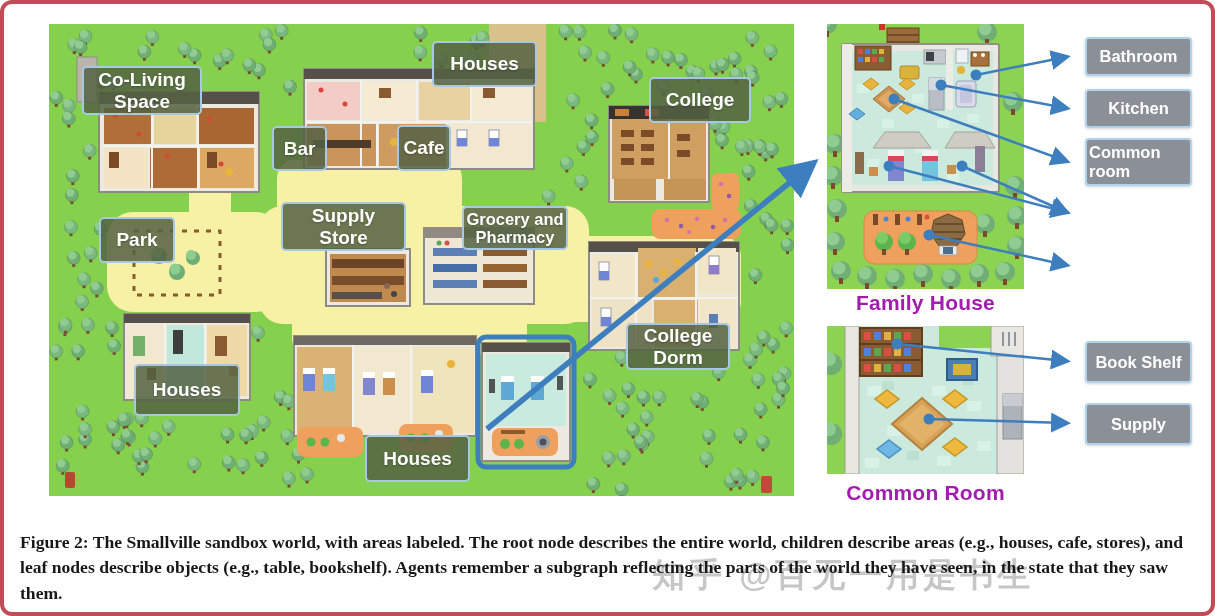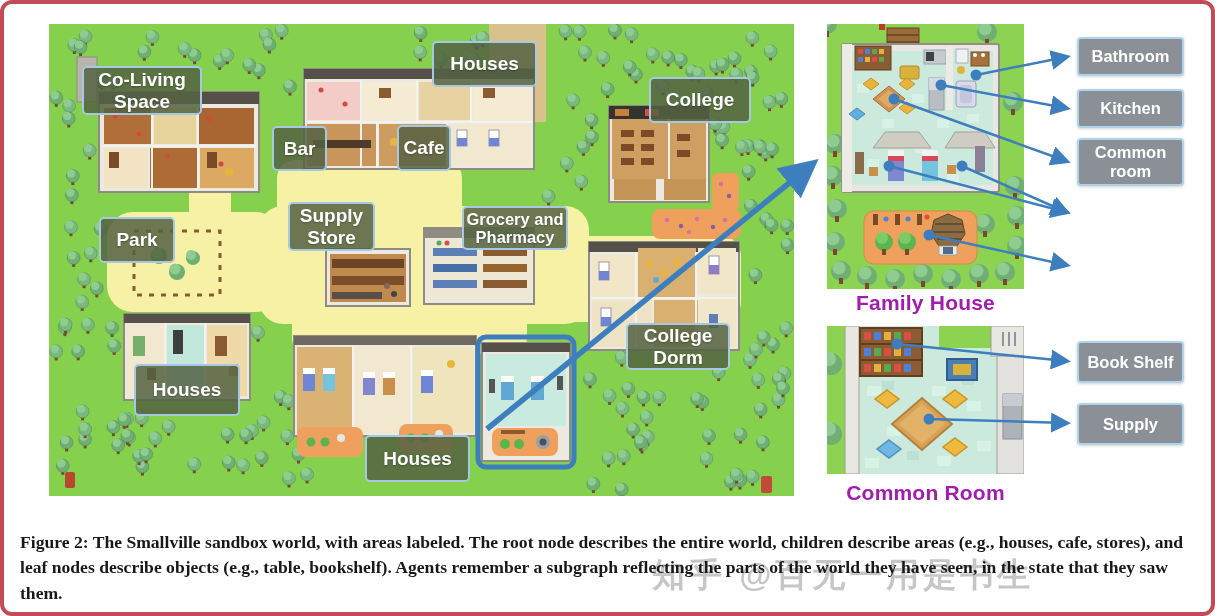--- a/index.html
+++ b/index.html
@@ -7,23 +7,23 @@
          border:4px solid #c24b58;border-radius:12px;background:#fff;overflow:hidden;}
   .map-wrap{position:absolute;left:45px;top:20px;width:745px;height:472px;}
   .map-wrap svg{display:block;}
   .map-label{position:absolute;display:flex;align-items:center;justify-content:center;
          text-align:center;background:rgba(83,97,66,0.85);border:2.5px solid #a6c8e2;
          border-radius:5px;color:#fff;font-weight:bold;font-size:19px;line-height:1.12;
          text-shadow:0 1px 2px rgba(0,0,0,.28);padding:2px;box-sizing:border-box;}
   .map-label.sm{font-size:16.5px;}
   .detail-img{position:absolute;}
   .detail-label{position:absolute;display:flex;align-items:center;justify-content:center;
-         text-align:center;background:#8a9095;border:2.5px solid #afd3ed;border-radius:4px;
+         text-align:left;background:#8a9095;border:2.5px solid #afd3ed;border-radius:4px;
          color:#fff;font-weight:bold;font-size:16.5px;line-height:1.15;
-         box-shadow:0 1px 3px rgba(0,0,0,.18);box-sizing:border-box;padding:2px;}
+         box-shadow:0 1px 3px rgba(0,0,0,.18);box-sizing:border-box;padding:2px;margin-left:8px;}
   .detail-caption{position:absolute;width:197px;text-align:center;font-weight:bold;
          font-size:21px;color:#a21caf;letter-spacing:.2px;}
   .figcaption{position:absolute;left:16px;top:526px;width:1184px;
          font-family:"Liberation Serif",serif;font-weight:bold;font-size:17.6px;
          line-height:1.44;color:#181818;}
   .watermark{position:absolute;left:648px;top:549px;font-size:33px;letter-spacing:4px;
          color:#8f8f8f;opacity:.5;font-weight:bold;white-space:nowrap;}
   .overlay{position:absolute;inset:0;pointer-events:none;}
 </style>
 </head>
@@ -1099,21 +1099,21 @@
       </div>
     <div class="map-label" style="left:600px;top:53px;width:102px;height:46px">
         <span>College</span>
       </div>
     <div class="map-label" style="left:223px;top:102px;width:55px;height:45px">
         <span>Bar</span>
       </div>
     <div class="map-label" style="left:348px;top:101px;width:54px;height:46px">
         <span>Cafe</span>
       </div>
-    <div class="map-label" style="left:239px;top:178px;width:87px;height:49px">
+    <div class="map-label" style="left:232px;top:178px;width:125px;height:49px">
         <span>Supply Store</span>
       </div>
     <div class="map-label sm" style="left:413px;top:182px;width:106px;height:44px">
         <span>Grocery and Pharmacy</span>
       </div>
     <div class="map-label" style="left:50px;top:193px;width:76px;height:46px">
         <span>Park</span>
       </div>
     <div class="map-label" style="left:577px;top:299px;width:104px;height:47px">
         <span>College Dorm</span>

